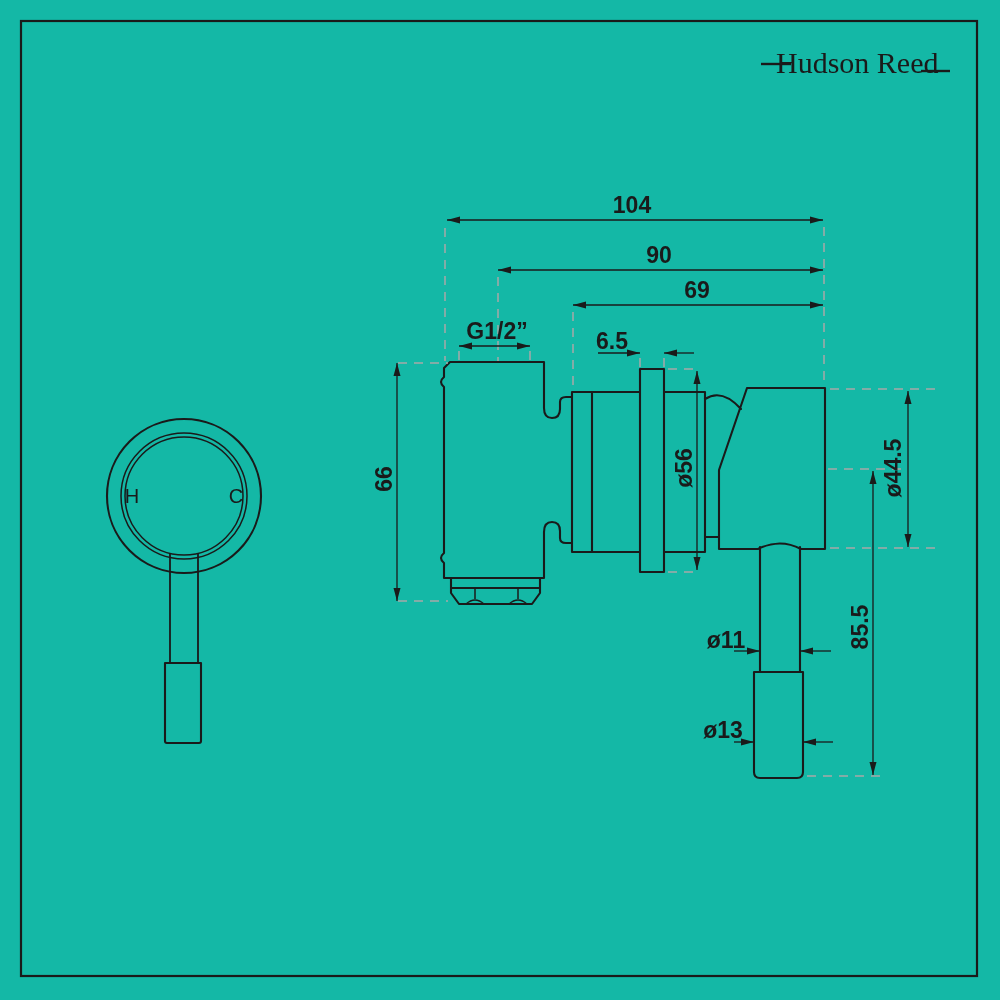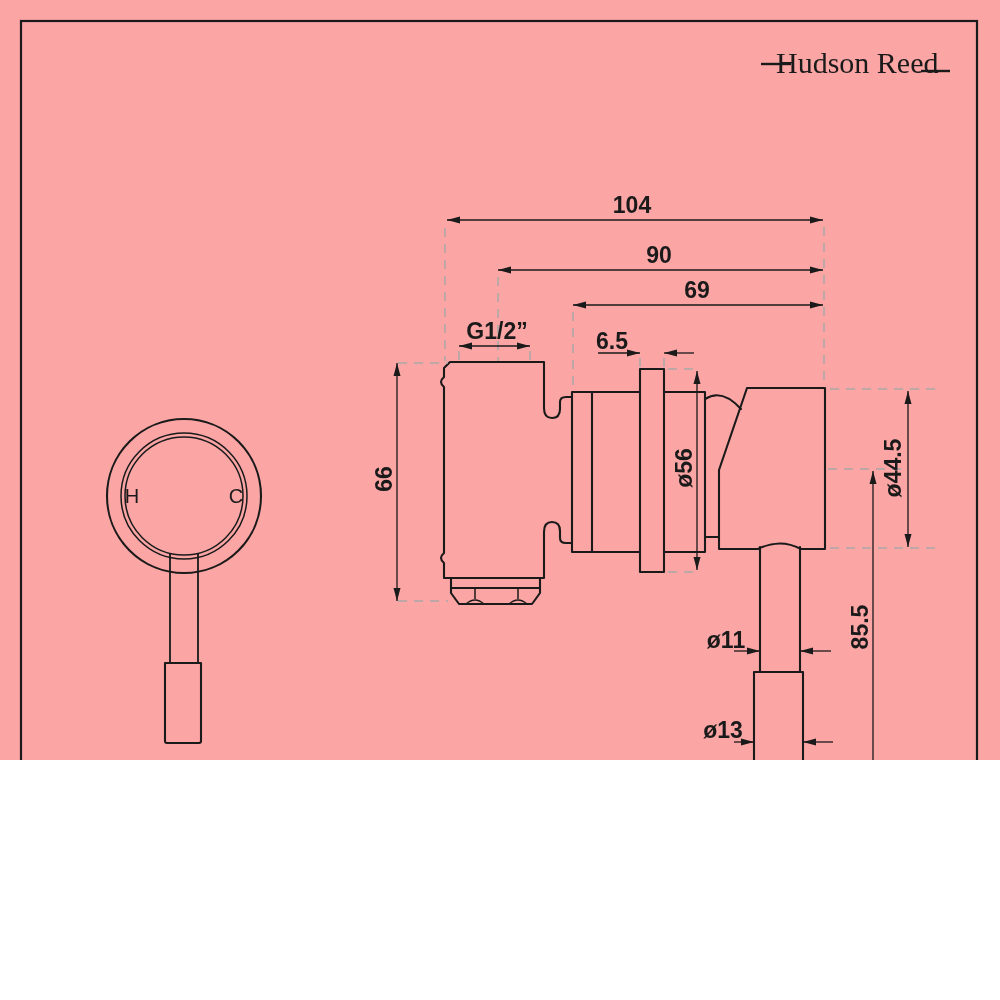--- a/index.html
+++ b/index.html
@@ -1,16 +1,16 @@
 <!DOCTYPE html>
 <html><head>
 <meta charset="utf-8">
 <style>
   html,body{margin:0;padding:0;background:#fff;}
-  .stage{position:relative;width:1000px;height:760px;background:#fca5a5;overflow:hidden;}
+  .stage{position:relative;width:1000px;height:1000px;background:#14b8a6;overflow:hidden;}
   svg{display:block;}
   .obj{stroke:#1a1a1a;stroke-width:2.1;fill:none;stroke-linejoin:round;stroke-linecap:round;}
   .obj-thin{stroke:#1a1a1a;stroke-width:1.5;fill:none;stroke-linejoin:round;}
   .dim{stroke:#1a1a1a;stroke-width:1.3;fill:none;}
   .ah{fill:#1a1a1a;stroke:none;}
   .ext{stroke:#a8a8a8;stroke-width:1.5;fill:none;stroke-dasharray:9 7;}
   .dimtxt{font-family:"Liberation Sans","DejaVu Sans",sans-serif;font-weight:700;font-size:23px;fill:#1a1a1a;}
   .hctxt{font-family:"Liberation Sans","DejaVu Sans",sans-serif;font-weight:400;font-size:20px;fill:#1a1a1a;}
   .logotxt{font-family:"Liberation Serif","DejaVu Serif",serif;font-weight:400;font-size:30px;fill:#1a1a1a;}
 </style>

